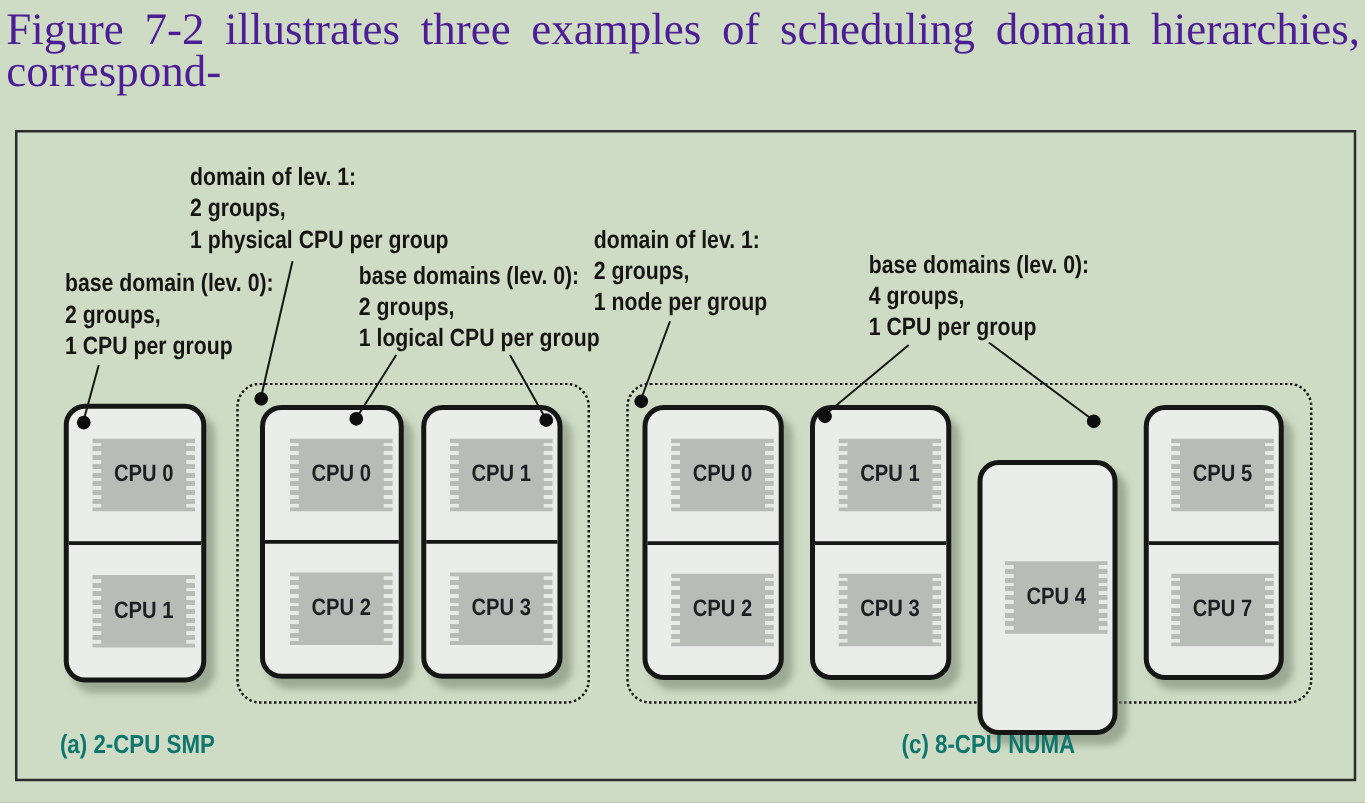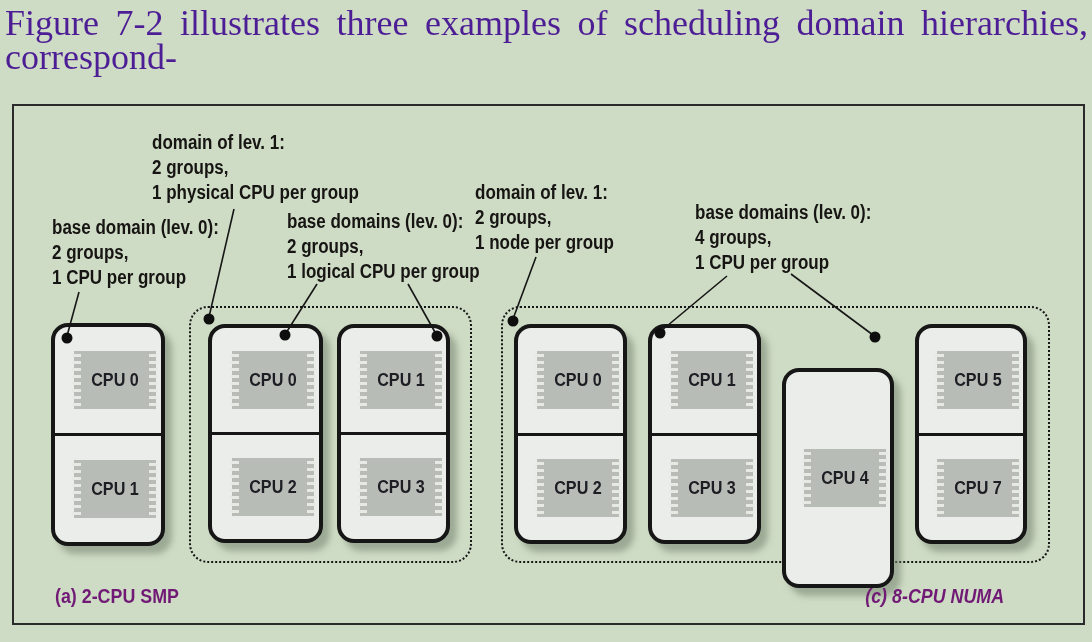--- a/index.html
+++ b/index.html
@@ -32,22 +32,22 @@
   .half + .half{border-top:3px solid var(--domino-border);}
   
   .chip{position:relative; width:82px; height:58px; background:var(--chip-fill);
     display:flex; align-items:center; justify-content:center;}
   .chip::before,.chip::after{content:""; position:absolute; top:3px; bottom:3px; width:9px;
     background:repeating-linear-gradient(to bottom, var(--chip-pin) 0 3px, rgba(0,0,0,0) 3px 7px);}
   .chip::before{left:-2px;} .chip::after{right:-2px;}
   .chip-label{display:inline-block; font-size:19px; font-weight:700; color:#1c1e24;
     transform:scaleX(0.85); white-space:nowrap;}
   
-  .caption{position:absolute; top:584px; height:26px; text-align:right; font-size:21px;
-    font-weight:700; white-space:nowrap; color:#701a75;}
+  .caption{position:absolute; top:584px; height:26px; text-align:center; font-size:21px;
+    font-weight:700; white-space:nowrap; color:#0f766e;}
   .caption>span{display:inline-block; transform:scaleX(0.85); transform-origin:center top;}
   
   .leaders{position:absolute; left:0; top:0; pointer-events:none;}
 </style>
 </head>
 <body>
 
 <div class="page">
 
   <div class="intro">
@@ -163,21 +163,21 @@
     <div class="half">
       <div class="chip">
         <span class="chip-label">CPU 7</span>
       </div>
     </div>
   </div>
 
   <div class="caption" style="left:30px; width:160px;">
     <span>(a) 2-CPU SMP</span>
   </div>
-  <div class="caption" style="left:466px; width:550px;font-style:italic;">
+  <div class="caption" style="left:516px; width:550px;">
     <span>(c) 8-CPU NUMA</span>
   </div>
 
   <svg class="leaders" width="1092" height="642" viewBox="0 0 1092 642">
     <g stroke="#161616" stroke-width="1.6">
       <line x1="79" y1="292" x2="67" y2="336"></line>
       <line x1="234" y1="209" x2="209" y2="317"></line>
       <line x1="317" y1="284" x2="286" y2="333"></line>
       <line x1="408" y1="284" x2="436" y2="334"></line>
       <line x1="536" y1="257" x2="513" y2="319"></line>

